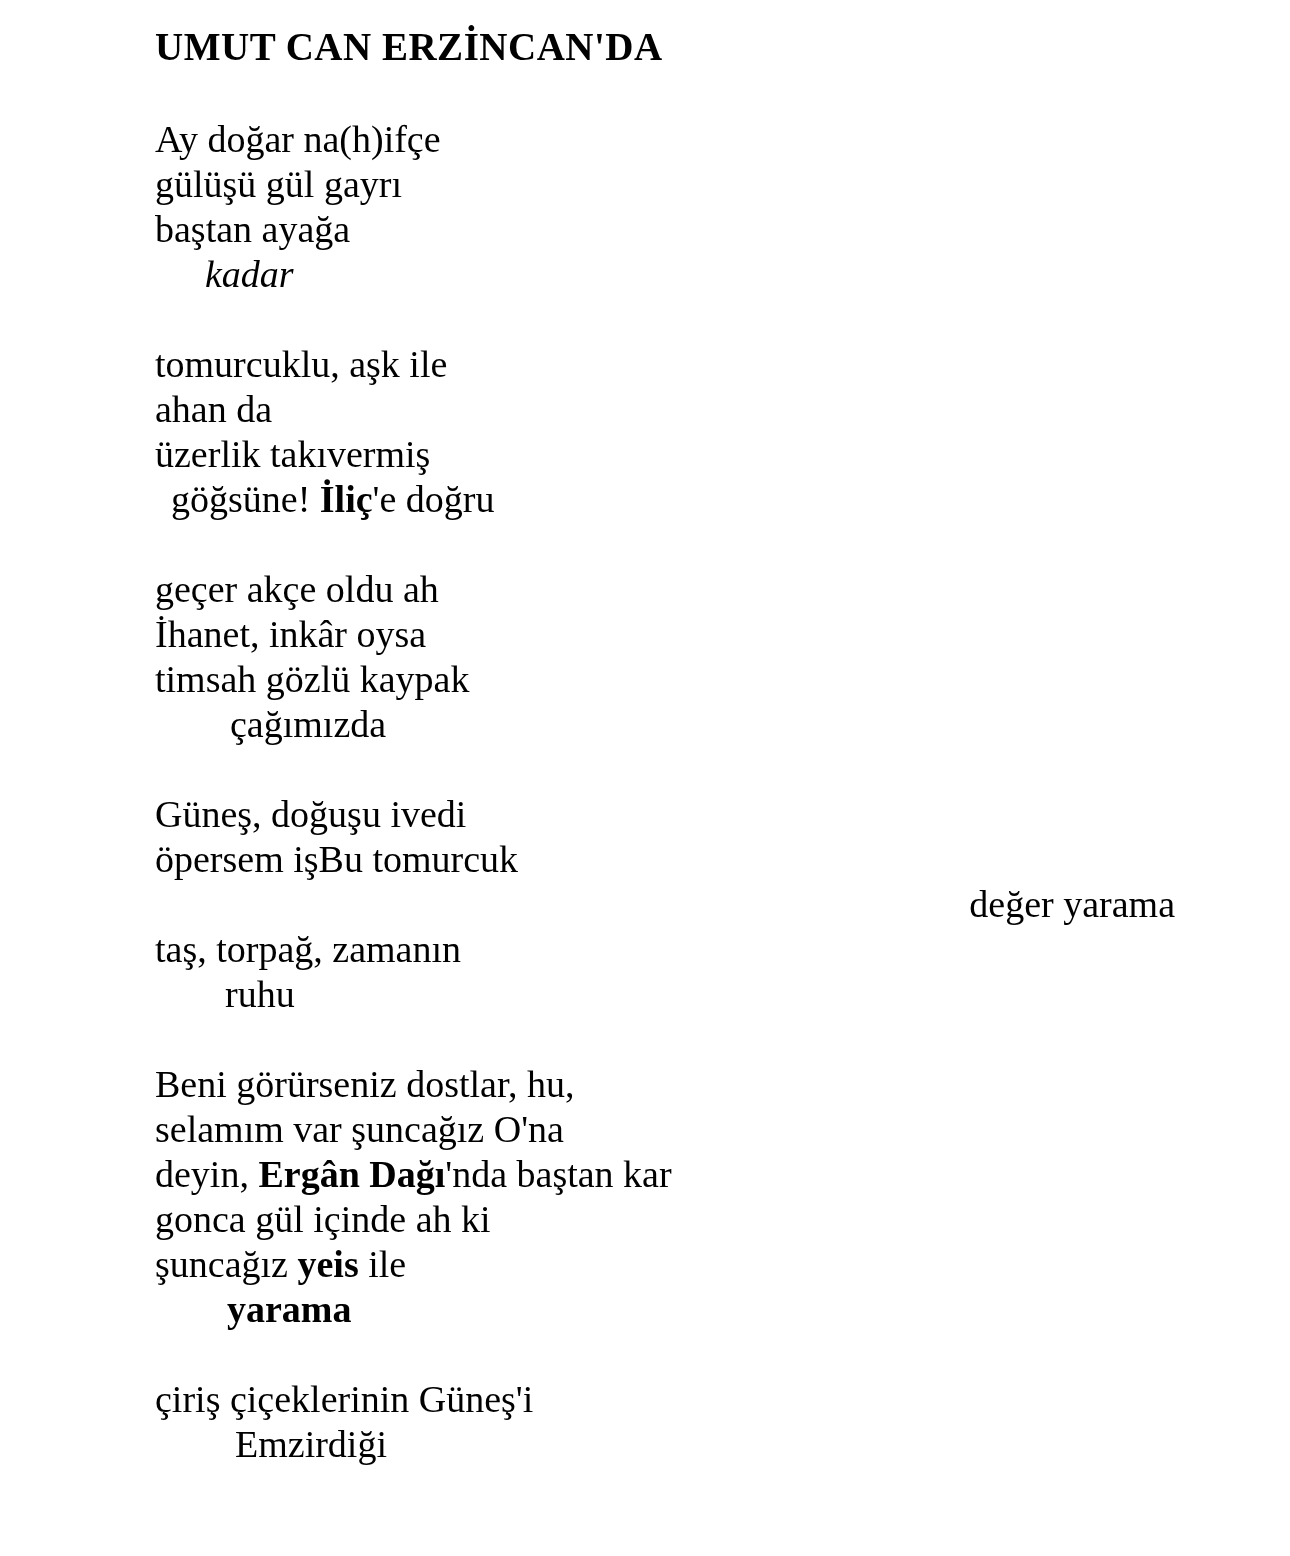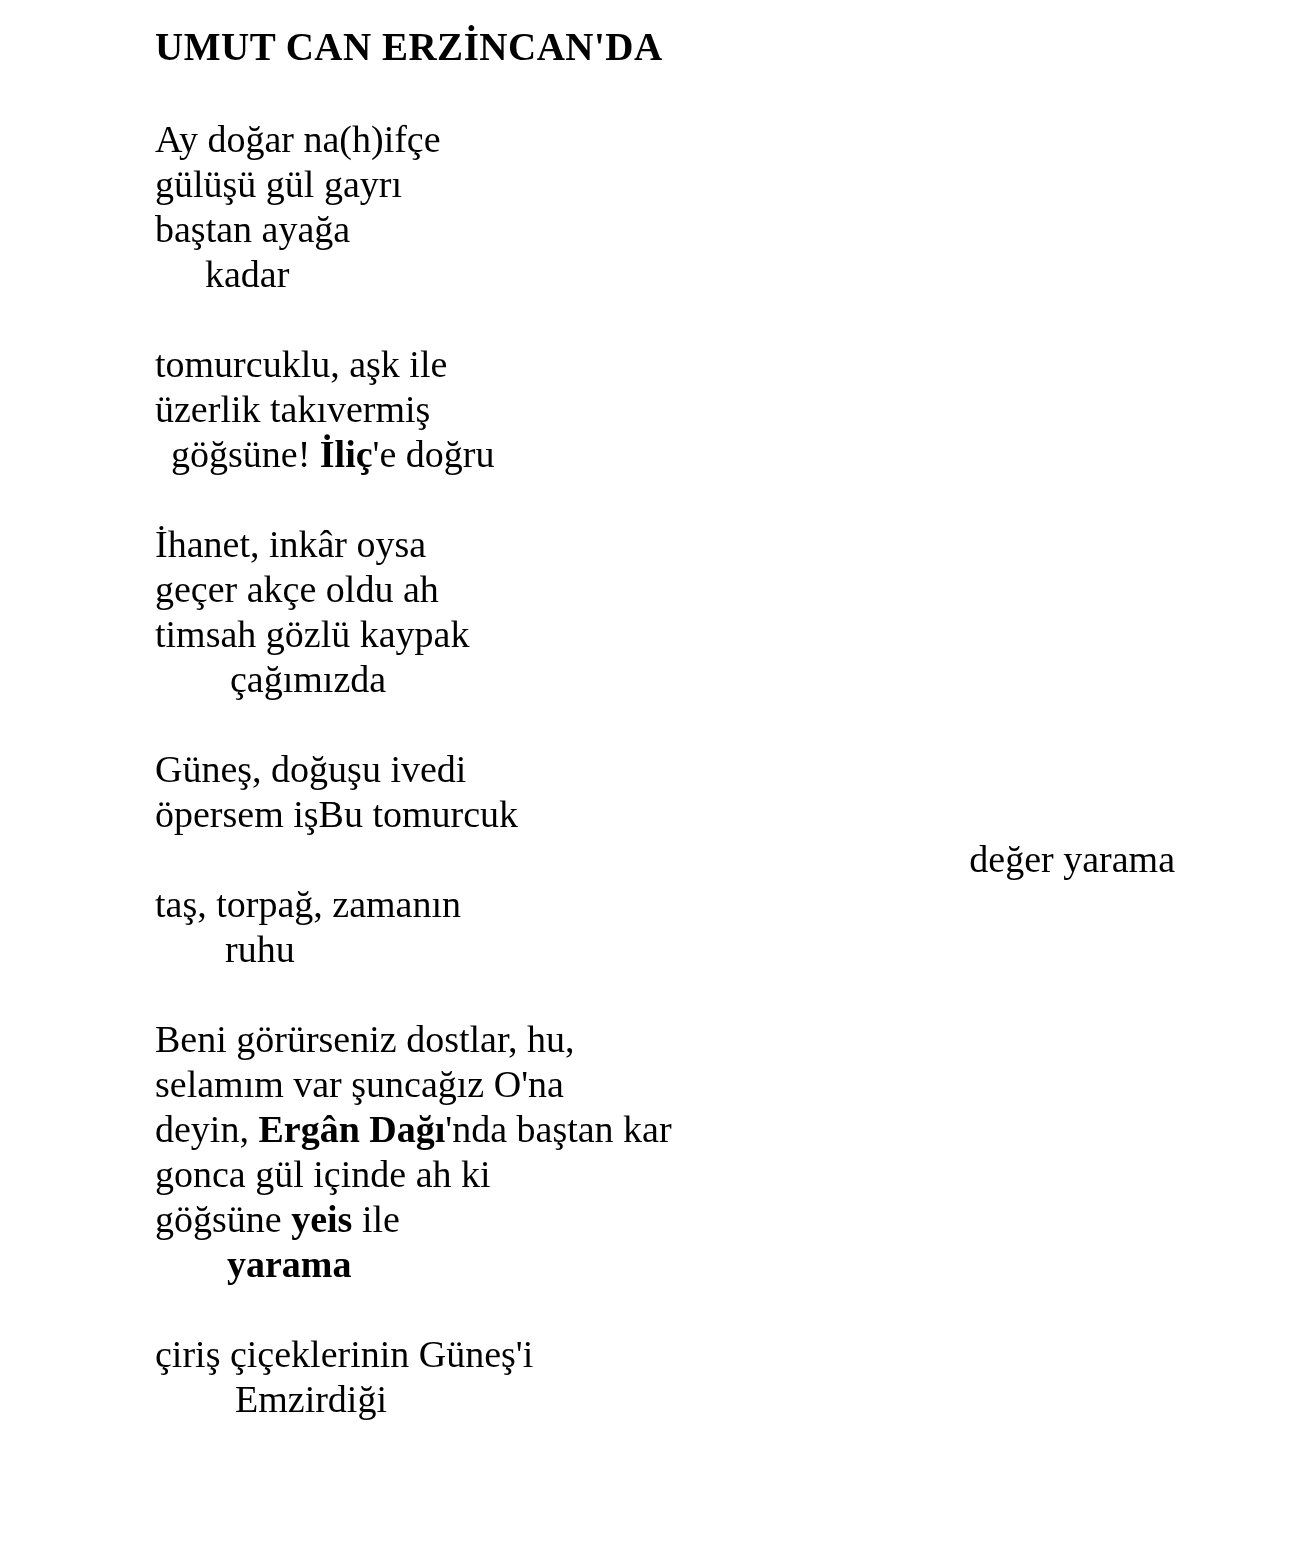--- a/index.html
+++ b/index.html
@@ -48,46 +48,47 @@
 </head>
 <body style="background: rgb(255, 255, 255); color: rgb(0, 0, 0);">
 
 <div class="page">
   <h1 class="title">UMUT CAN ERZİNCAN'DA</h1>
   <div class="poem">
       <div class="stanza">
         <div class="line"><span class="seg">Ay doğar na(h)ifçe</span></div>
         <div class="line"><span class="seg">gülüşü gül gayrı</span></div>
         <div class="line"><span class="seg">baştan ayağa</span></div>
-        <div class="line" style="padding-left: 50px;"><span class="seg">kadar</span></div>
+        <div class="line" style="padding-left: 50px; font-style: italic;"><span class="seg">kadar</span></div>
       </div>
       <div class="stanza">
         <div class="line"><span class="seg">tomurcuklu, aşk ile</span></div>
+        <div class="line"><span class="seg">ahan da</span></div>
         <div class="line"><span class="seg">üzerlik takıvermiş</span></div>
         <div class="line" style="padding-left: 16px;"><span class="seg">göğsüne! </span><span class="seg-bold">İliç</span><span class="seg">'e doğru</span></div>
       </div>
       <div class="stanza">
+        <div class="line"><span class="seg">geçer akçe oldu ah</span></div>
         <div class="line"><span class="seg">İhanet, inkâr oysa</span></div>
-        <div class="line"><span class="seg">geçer akçe oldu ah</span></div>
         <div class="line"><span class="seg">timsah gözlü kaypak</span></div>
         <div class="line" style="padding-left: 75px;"><span class="seg">çağımızda</span></div>
       </div>
       <div class="stanza">
         <div class="line"><span class="seg">Güneş, doğuşu ivedi</span></div>
         <div class="line"><span class="seg">öpersem işBu tomurcuk</span></div>
         <div class="line" style="padding-left: 10px; text-align: right;"><span class="seg">değer yarama</span></div>
         <div class="line"><span class="seg">taş, torpağ, zamanın</span></div>
         <div class="line" style="padding-left: 70px;"><span class="seg">ruhu</span></div>
       </div>
       <div class="stanza">
         <div class="line"><span class="seg">Beni görürseniz dostlar, hu,</span></div>
         <div class="line"><span class="seg">selamım var şuncağız O'na</span></div>
         <div class="line"><span class="seg">deyin, </span><span class="seg-bold">Ergân Dağı</span><span class="seg">'nda baştan kar</span></div>
         <div class="line"><span class="seg">gonca gül içinde ah ki</span></div>
-        <div class="line"><span class="seg">göğsüne </span><span class="seg-bold">yeis</span><span class="seg"> ile</span></div>
+        <div class="line"><span class="seg">şuncağız </span><span class="seg-bold">yeis</span><span class="seg"> ile</span></div>
         <div class="line" style="padding-left: 72px;"><span class="seg-bold">yarama</span></div>
       </div>
       <div class="stanza">
         <div class="line"><span class="seg">çiriş çiçeklerinin Güneş'i</span></div>
         <div class="line" style="padding-left: 80px;"><span class="seg">Emzirdiği</span></div>
       </div>
     </div>
 </div>
 
 </body></html>

